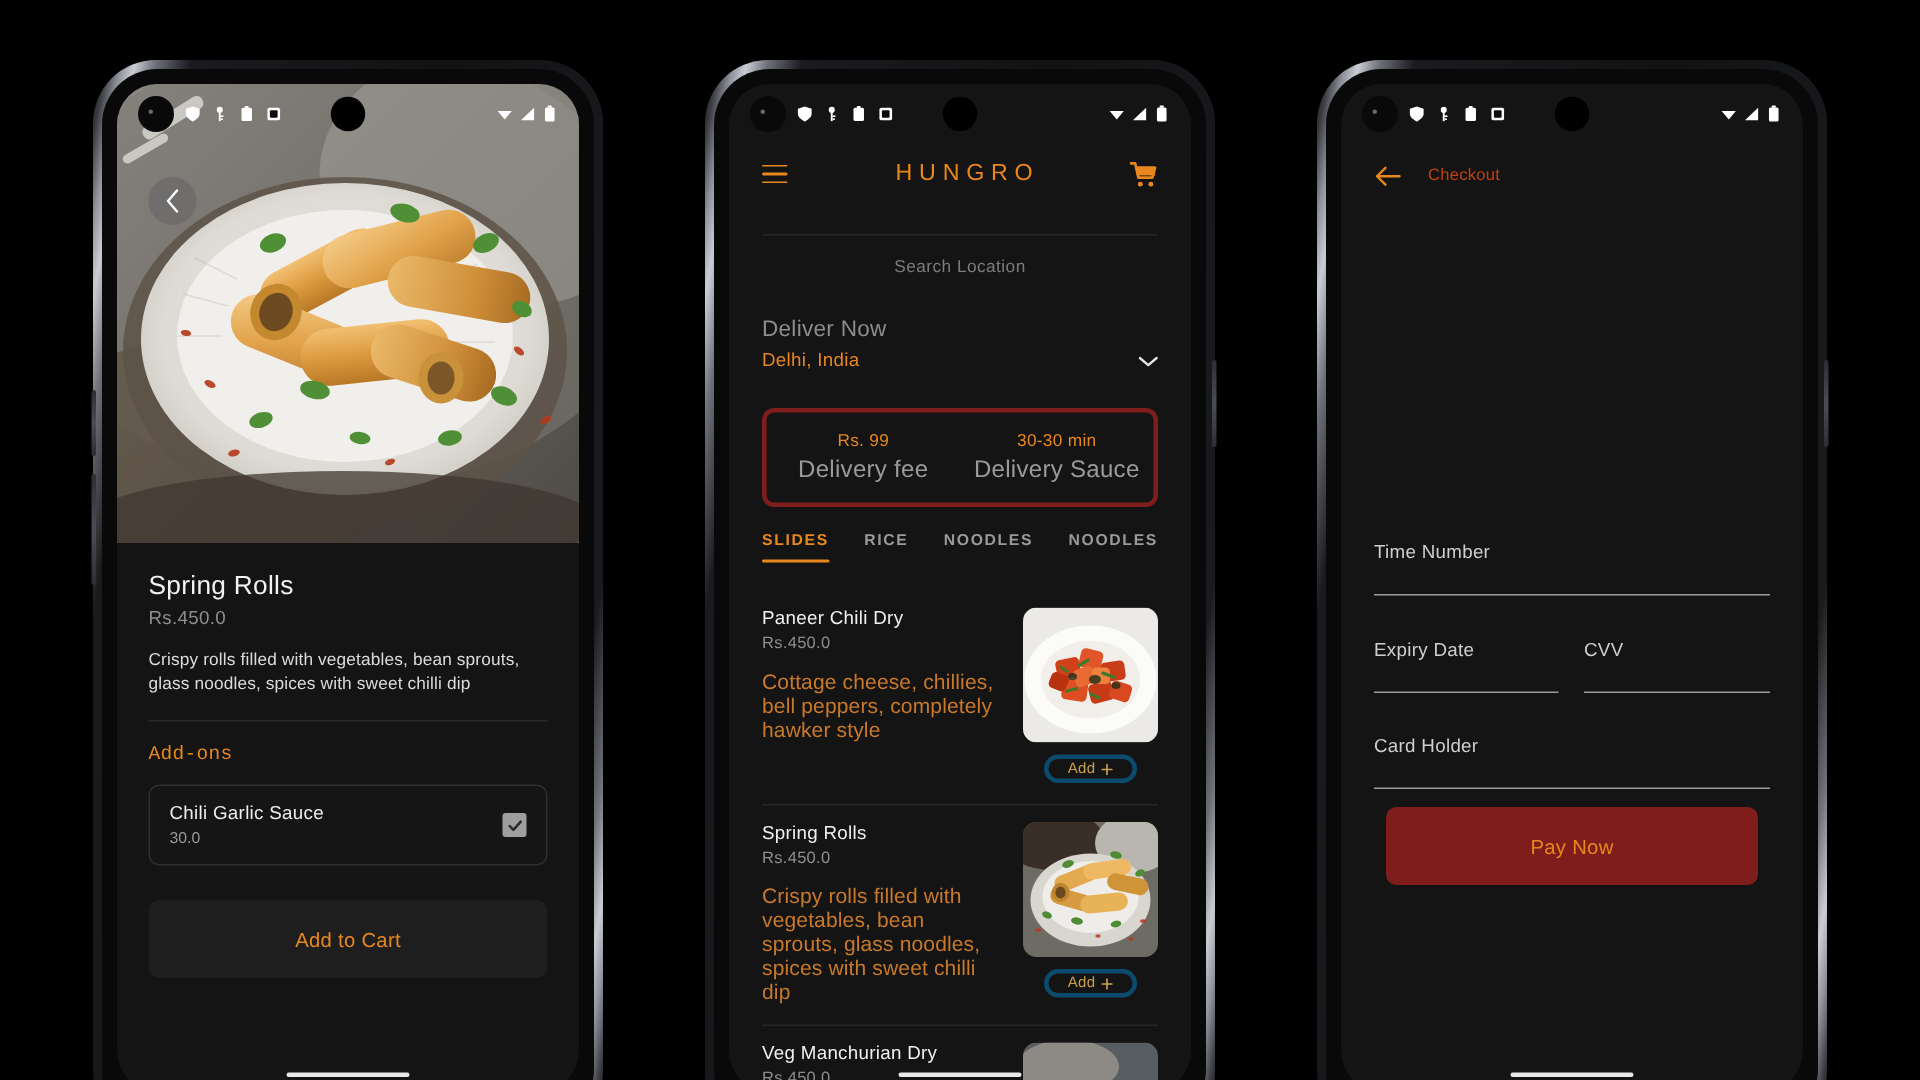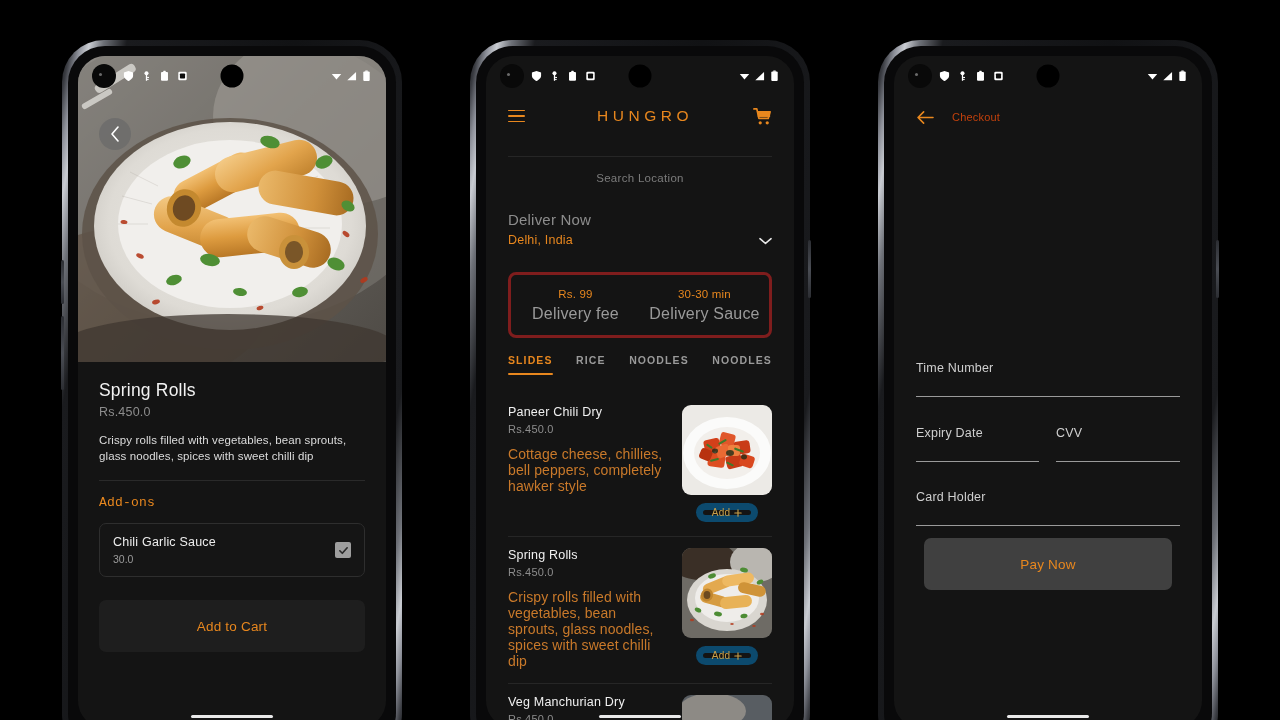--- a/index.html
+++ b/index.html
@@ -157,21 +157,21 @@
   .food-row{ padding:11px 22px 0; display:flex; gap:12px; position:relative; }
   .food-info{ flex:1; min-width:0; }
   .f-name{ color:#f0f0f0; font-size:12.5px; letter-spacing:.2px; }
   .f-price{ color:#8d8d8d; font-size:11px; margin-top:4px; letter-spacing:.2px; }
   .f-desc{ color:#c9792a; font-size:14px; line-height:16px; margin-top:11px; letter-spacing:.1px; }
   .f-right{ width:90px; flex:none; }
   .f-thumb{ width:90px; height:90px; border-radius:9px; overflow:hidden; background:#222; }
   .f-thumb svg{ display:block; width:100%; height:100%; }
   .add-btn{
     margin:8px auto 0; width:62px; height:19px;
-    border:7px solid #0c4a6e; border-radius:10px;
+    border:3px solid #0c4a6e; border-radius:10px;
     display:flex; align-items:center; justify-content:center; gap:4px;
     color:#c9a04a; font-size:10px; letter-spacing:.2px;
   }
   .row-sep{ height:1px; background:#262626; margin:14px 22px 0; }
 
   
   .co-bar{ position:absolute; left:0; top:40px; width:100%; height:42px; display:flex; align-items:center; padding:0 22px; gap:17px; }
   .co-title{ color:#c2410c; font-size:11px; letter-spacing:.2px; }
   .card{
     position:absolute; left:22px; right:22px; top:98px; height:168px;
@@ -196,21 +196,21 @@
   .valid-val{ color:#fff; font-size:12px; letter-spacing:1.2px; font-family:"DejaVu Sans Mono", monospace; font-weight:700; }
   .field{ position:absolute; }
   .field .lbl{ color:#cfcfcf; font-size:12.5px; letter-spacing:.2px; }
   .field .ul{ margin-top:21px; height:1px; background:#9a9a9a; }
   .f-cardnum{ left:22px; right:22px; top:305px; }
   .f-exp{ left:22px; width:123px; top:370px; }
   .f-cvv{ left:162px; right:22px; top:370px; }
   .f-holder{ left:22px; right:22px; top:434px; }
   .pay-btn{
     position:absolute; left:30px; right:30px; top:482px; height:52px;
-    background:#404040; border-radius:7px;
+    background:#7f1d1d; border-radius:7px;
     display:flex; align-items:center; justify-content:center;
     color:#e8871e; font-size:13.5px; letter-spacing:.2px;
   }
 </style>
 </head>
 <body>
 
 <div class="stage">
 
   <div class="phone p1">

